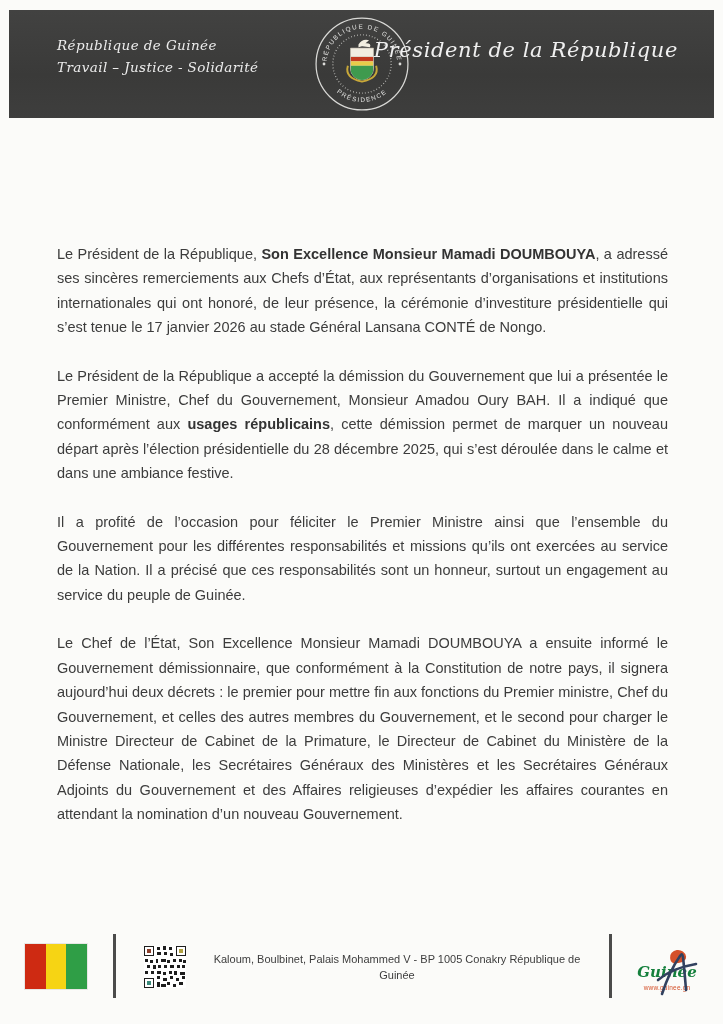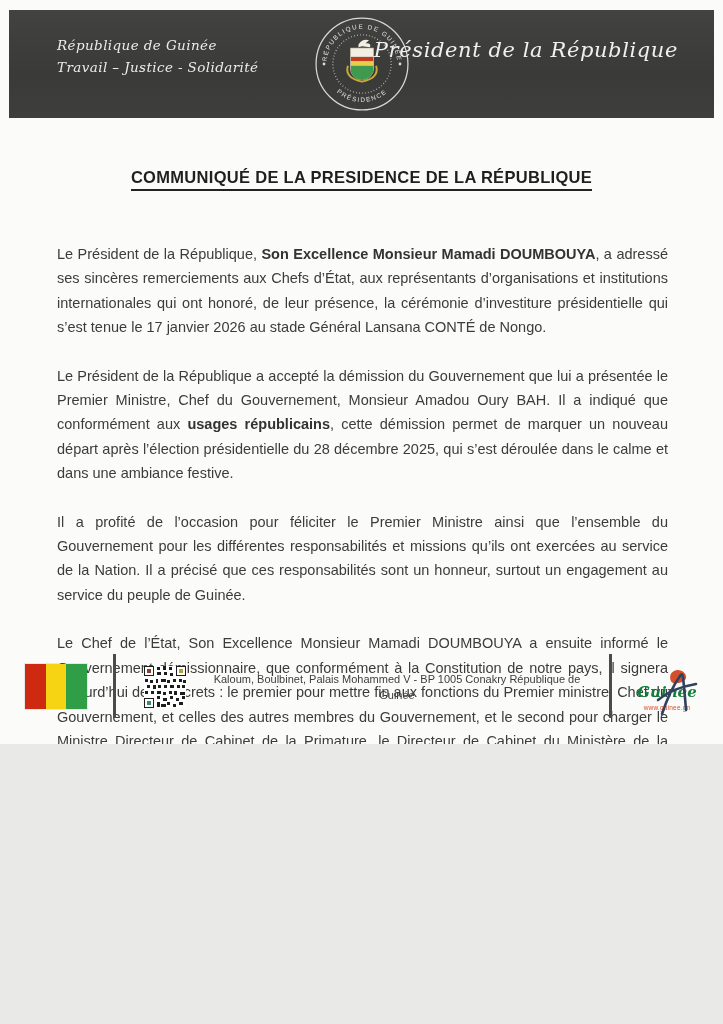--- a/index.html
+++ b/index.html
@@ -3,21 +3,21 @@
 <meta charset="utf-8">
 <style>
   html,body{margin:0;padding:0;}
   body{
     width:723px;height:1024px;
     background:#e9e9e7;
     font-family:"Liberation Sans", sans-serif;
     -webkit-font-smoothing:antialiased;
   }
   .page{
-    position:relative;width:723px;height:744px;
+    position:relative;width:723px;height:1024px;
     background:#fbfbf9;overflow:hidden;
   }
 
   
   .band{
     position:absolute;left:9px;right:9px;top:10px;height:108px;
     background:linear-gradient(180deg,#424241 0%,#3a3a39 60%,#3e3e3d 100%);
   }
   .band-left{
     position:absolute;left:48px;top:24px;color:#ececec;
@@ -130,23 +130,20 @@
           <rect x="47" y="57" width="26" height="5" fill="#e8cc4a"></rect>
           <rect x="47" y="62" width="26" height="18" fill="#3f9a4e"></rect>
         </g>
         <path d="M44,62 q-4,14 16,18 q20,-4 16,-18" fill="none" stroke="#c8a839" stroke-width="2.2"></path>
       </g>
     </svg>
 
     <div class="band-right">Président de la République</div>
   </div>
 
-  <div class="doc-title">
-    <span>COMMUNIQUÉ DE LA PRESIDENCE DE LA RÉPUBLIQUE</span>
-  </div>
 
   <div class="doc-body">
       <p class="para"><span>Le Président de la République, </span><span class="bold">Son Excellence Monsieur Mamadi DOUMBOUYA</span><span>, a adressé ses sincères remerciements aux Chefs d’État, aux représentants d’organisations et institutions internationales qui ont honoré, de leur présence, la cérémonie d’investiture présidentielle qui s’est tenue le 17 janvier 2026 au stade Général Lansana CONTÉ de Nongo.</span></p>
       <p class="para"><span>Le Président de la République a accepté la démission du Gouvernement que lui a présentée le Premier Ministre, Chef du Gouvernement, Monsieur Amadou Oury BAH. Il a indiqué que conformément aux </span><span class="bold">usages républicains</span><span>, cette démission permet de marquer un nouveau départ après l’élection présidentielle du 28 décembre 2025, qui s’est déroulée dans le calme et dans une ambiance festive.</span></p>
       <p class="para"><span>Il a profité de l’occasion pour féliciter le Premier Ministre ainsi que l’ensemble du Gouvernement pour les différentes responsabilités et missions qu’ils ont exercées au service de la Nation. Il a précisé que ces responsabilités sont un honneur, surtout un engagement au service du peuple de Guinée.</span></p>
       <p class="para"><span>Le Chef de l’État, Son Excellence Monsieur Mamadi DOUMBOUYA a ensuite informé le Gouvernement démissionnaire, que conformément à la Constitution de notre pays, il signera aujourd’hui deux décrets : le premier pour mettre fin aux fonctions du Premier ministre, Chef du Gouvernement, et celles des autres membres du Gouvernement, et le second pour charger le Ministre Directeur de Cabinet de la Primature, le Directeur de Cabinet du Ministère de la Défense Nationale, les Secrétaires Généraux des Ministères et les Secrétaires Généraux Adjoints du Gouvernement et des Affaires religieuses d’expédier les affaires courantes en attendant la nomination d’un nouveau Gouvernement.</span></p>
     </div>
 
   <div class="footer">
     <div class="flag">

